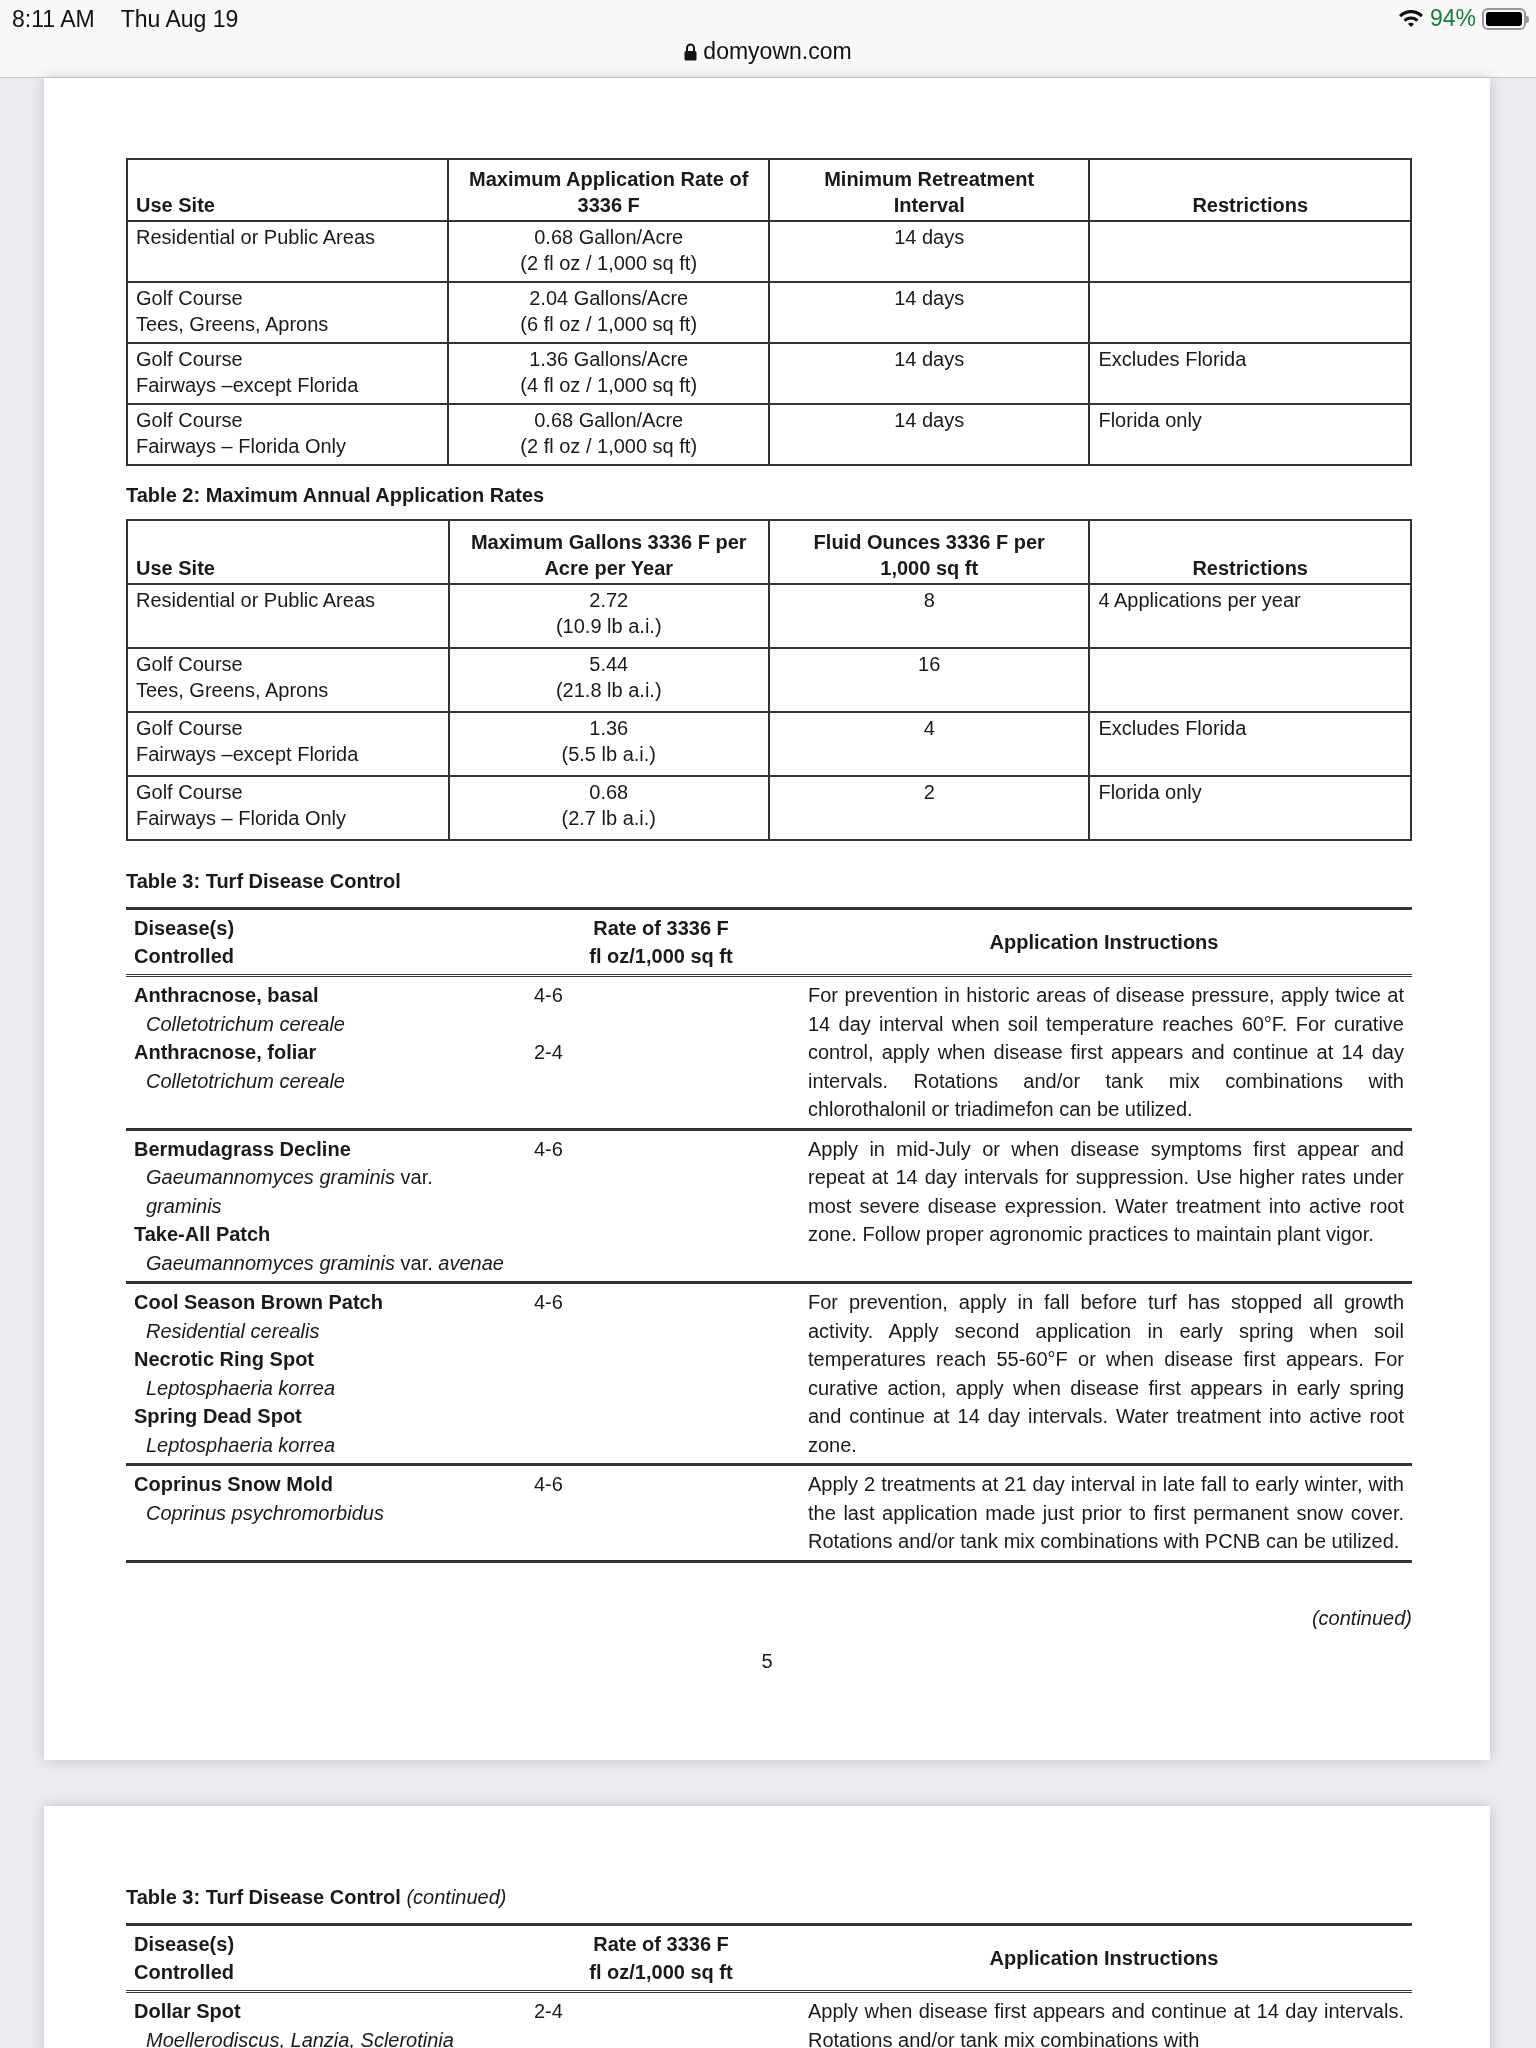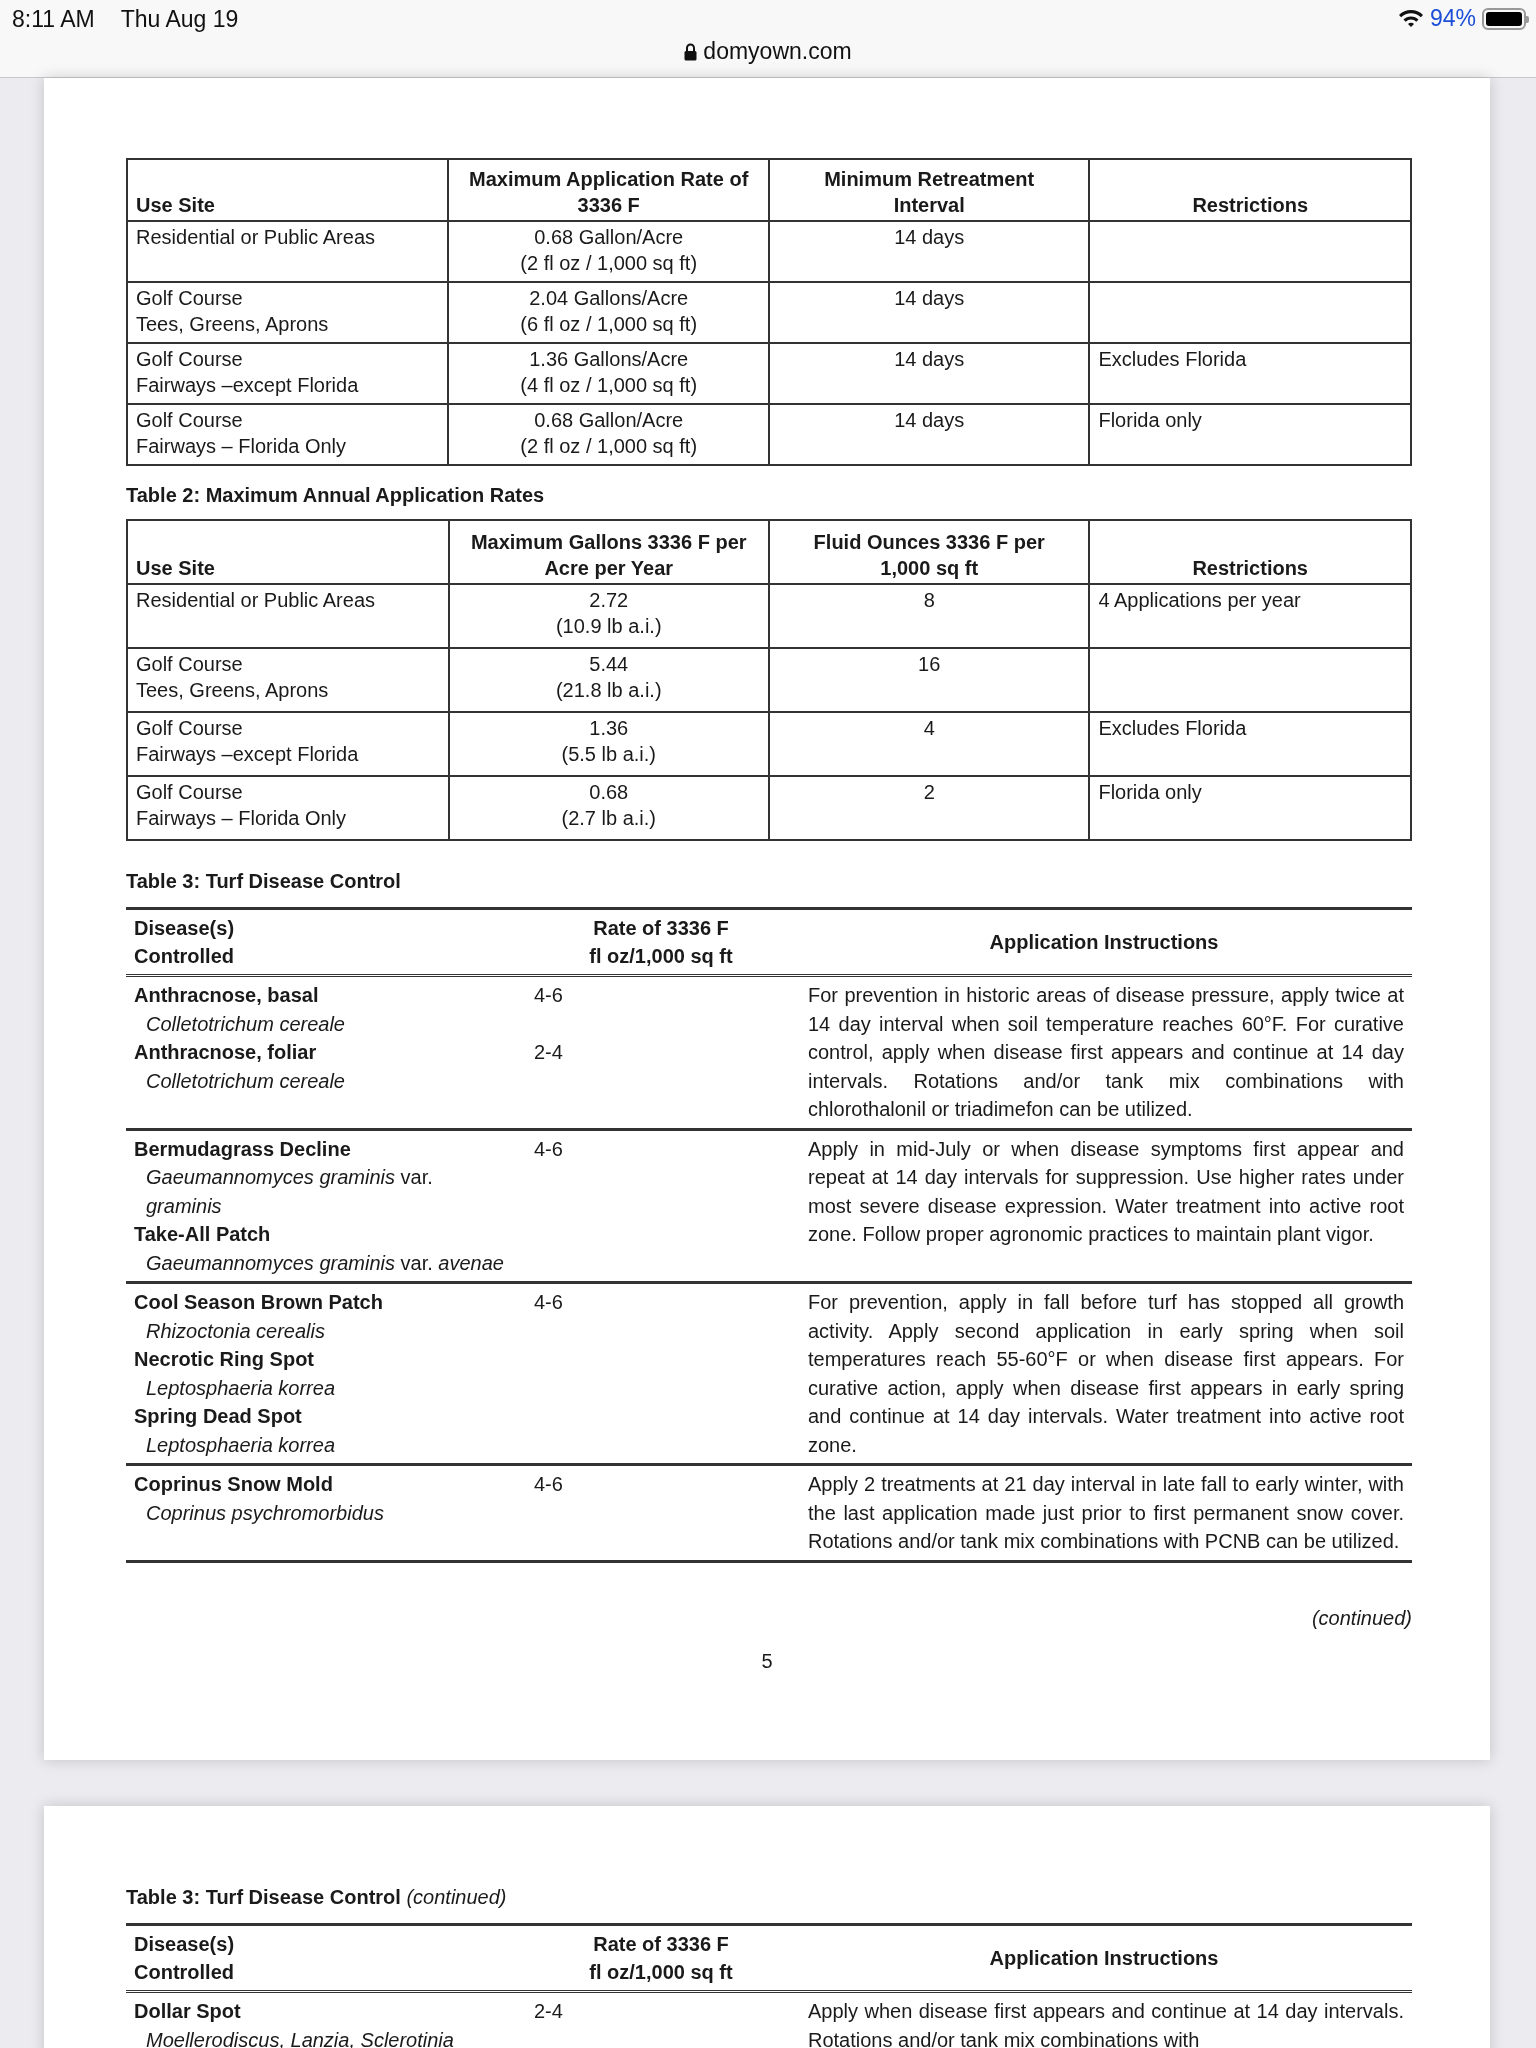--- a/index.html
+++ b/index.html
@@ -17,21 +17,21 @@
     border-bottom: 1px solid #c9c9cc;
   }
   .status-left {
     position: absolute; left: 12px; top: 6px;
     font-size: 23px; color: #111;
   }
   .status-left span { margin-right: 20px; }
   .status-right {
     position: absolute; right: 10px; top: 5px;
     display: flex; align-items: center; gap: 6px;
-    font-size: 23px; color: #1d4ed8; text-align: right;
+    font-size: 23px; color: #15803d; text-align: right;
   }
   .wifi { width: 26px; height: 20px; }
   .battery {
     width: 44px; height: 22px; border: 2px solid #999; border-radius: 6px;
     padding: 2px; position: relative;
   }
   .battery .fill { width: 100%; height: 100%; background: #000; border-radius: 3px; }
   .battery::after {
     content: ""; position: absolute; right: -5px; top: 6px; width: 3px; height: 7px;
     background: #999; border-radius: 0 2px 2px 0;
@@ -303,21 +303,21 @@
           <span class="dz-sci"><span>Gaeumannomyces graminis</span><span class="up"> var.</span><br><span>graminis</span></span>
           <span class="dz-name">Take-All Patch</span>
           <span class="dz-sci"><span>Gaeumannomyces graminis</span><span class="up"> var. </span><span>avenae</span></span>
         </td>
         <td class="rate">4-6</td>
         <td class="instr">Apply in mid-July or when disease symptoms first appear and repeat at 14 day intervals for suppression. Use higher rates under most severe disease expression. Water treatment into active root zone. Follow proper agronomic practices to maintain plant vigor.</td>
       </tr>
       <tr>
         <td>
           <span class="dz-name">Cool Season Brown Patch</span>
-          <span class="dz-sci">Rhizoctonia cerealis</span>
+          <span class="dz-sci">Residential cerealis</span>
           <span class="dz-name">Necrotic Ring Spot</span>
           <span class="dz-sci">Leptosphaeria korrea</span>
           <span class="dz-name">Spring Dead Spot</span>
           <span class="dz-sci">Leptosphaeria korrea</span>
         </td>
         <td class="rate">4-6</td>
         <td class="instr">For prevention, apply in fall before turf has stopped all growth activity. Apply second application in early spring when soil temperatures reach 55-60°F or when disease first appears. For curative action, apply when disease first appears in early spring and continue at 14 day intervals. Water treatment into active root zone.</td>
       </tr>
       <tr>
         <td>

